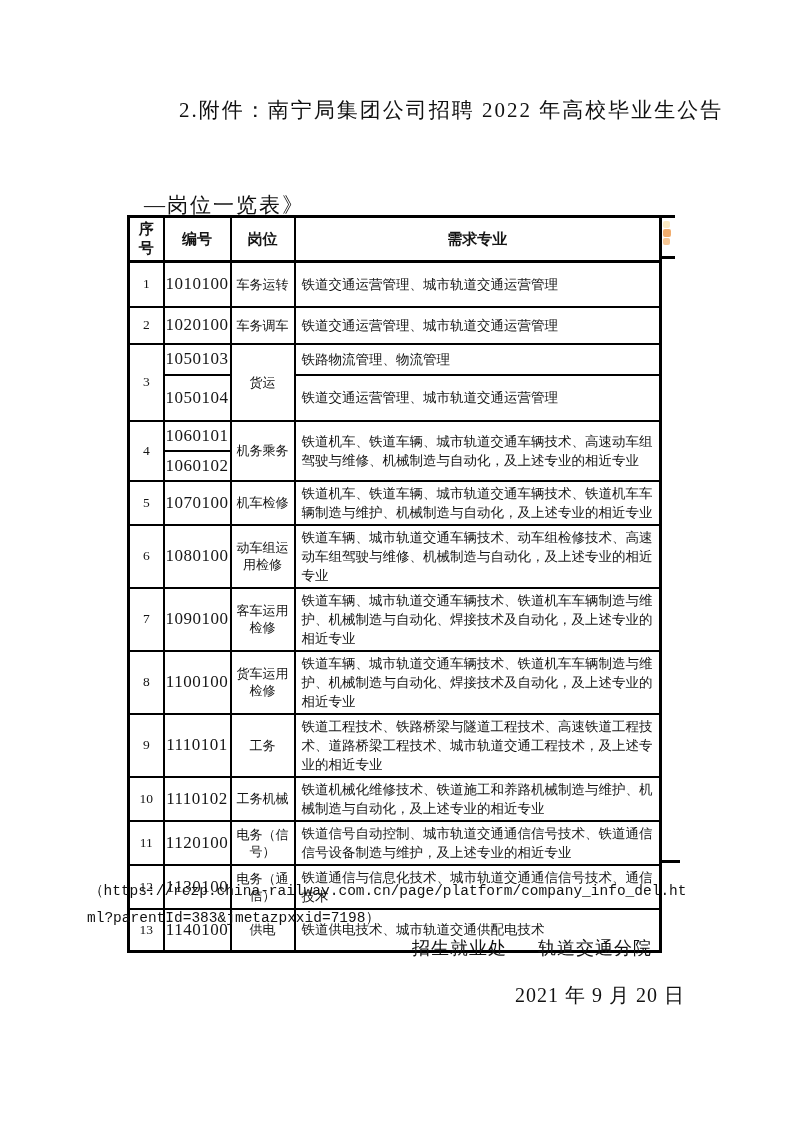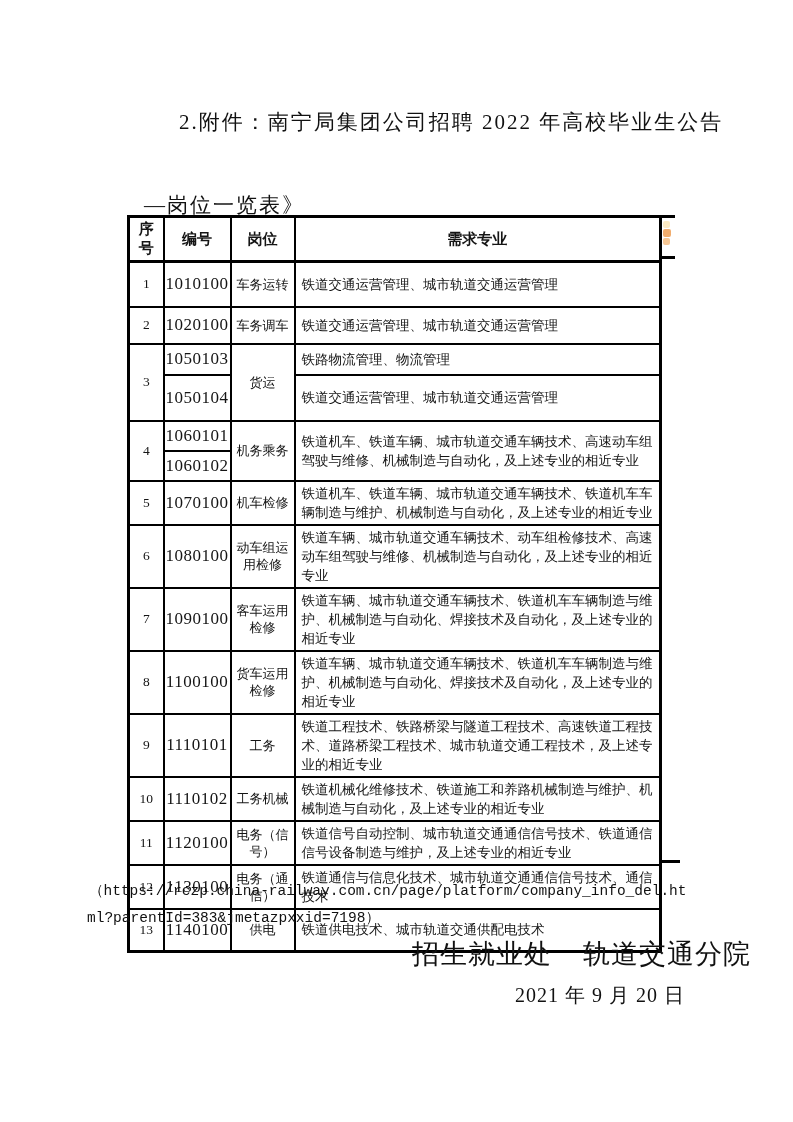--- a/index.html
+++ b/index.html
@@ -4,21 +4,21 @@
 <style>
   html,body{margin:0;padding:0;}
   body{
     width:793px;height:1122px;background:#ffffff;position:relative;
     font-family:"Liberation Serif","DejaVu Serif",serif;color:#1c1c1c;
     overflow:hidden;
   }
   .abs{position:absolute;}
   
   .heading-line{font-size:21px;letter-spacing:2px;white-space:nowrap;color:#111;}
-  #head1{left:179px;top:108px;}
+  #head1{left:179px;top:96px;}
   #head2{left:144px;top:147px;margin-top:44px;}
   
   #jobtable{
     position:absolute;left:127px;top:215px;
     border-collapse:collapse;table-layout:fixed;
     border:3px solid #000;
   }
   #jobtable th,#jobtable td{
     border:2px solid #000;
     font-family:"Liberation Serif","DejaVu Serif",serif;
@@ -43,21 +43,21 @@
   #blob1{left:663px;top:221px;width:7px;height:7px;background:#fbe9c3;}
   #blob2{left:663px;top:229px;width:8px;height:8px;background:#ee9f55;opacity:.85;}
   #blob3{left:663px;top:238px;width:7px;height:7px;background:#f6c795;}
   
   .urlline{
     font-family:"Liberation Mono","DejaVu Sans Mono",monospace;
     font-size:14.5px;color:#111;white-space:nowrap;
   }
   #url1{left:89px;top:881px;}
   #url2{left:87px;top:908px;}
-  #signature{left:412px;top:936px;font-size:27px;letter-spacing:1px;white-space:nowrap;color:#111;}
+  #signature{left:412px;top:936px;font-size:18px;letter-spacing:1px;white-space:nowrap;color:#111;}
   #signature .gap{display:inline-block;width:31px;}
   #dateline{left:515px;top:975px;font-size:20px;letter-spacing:1px;white-space:nowrap;color:#111;margin-top:7px;}
 </style>
 </head>
 <body>
 
 <div class="abs heading-line" id="head1">2.附件：南宁局集团公司招聘 2022 年高校毕业生公告</div>
 <div class="abs heading-line" id="head2">—岗位一览表》</div>
 
 <table id="jobtable">

